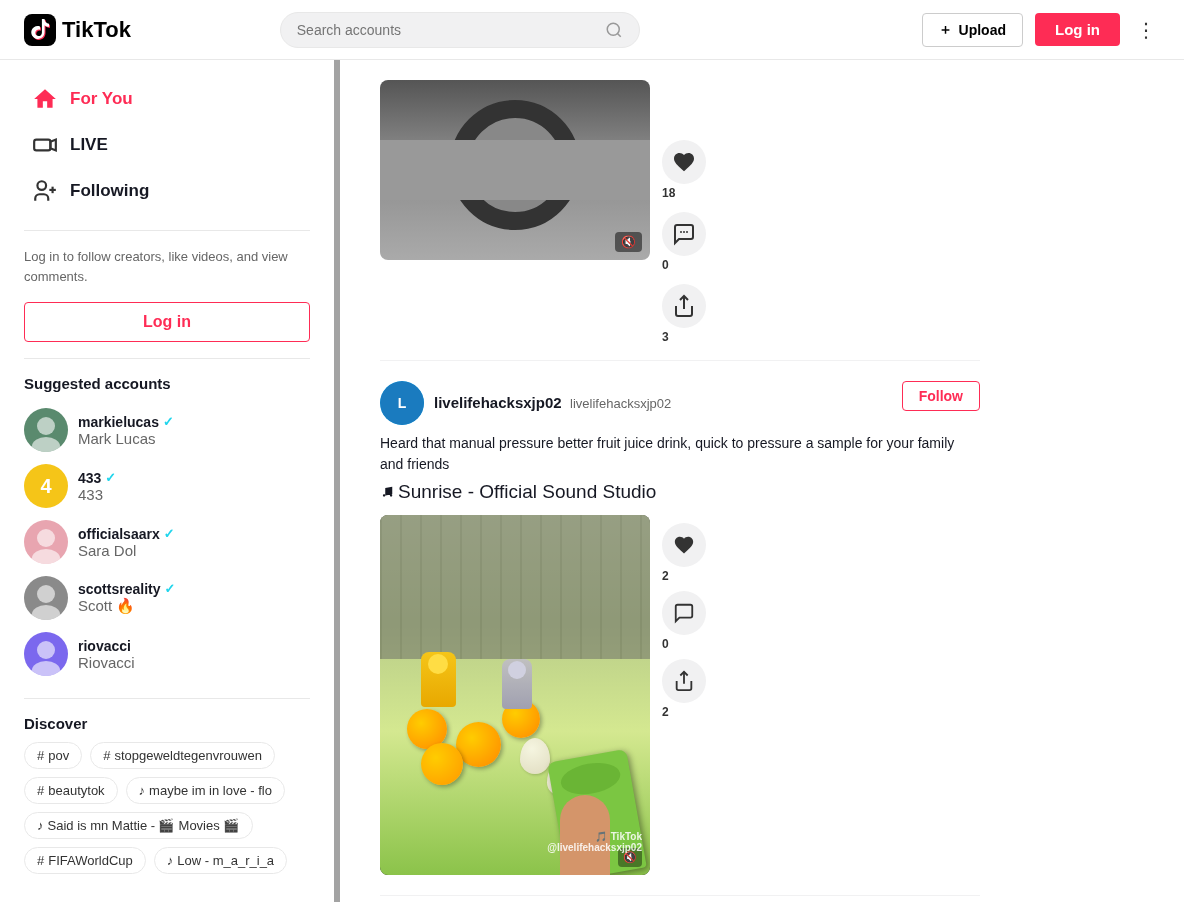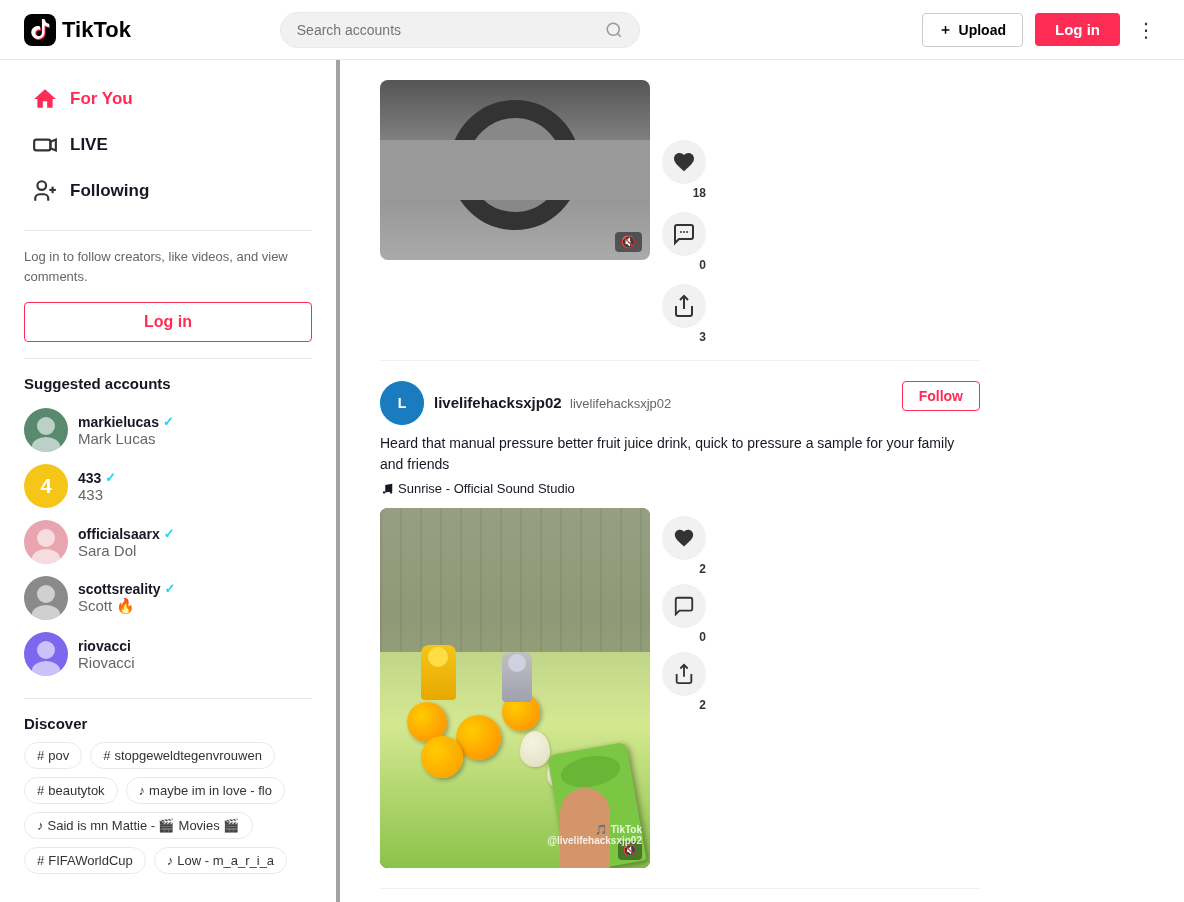--- a/index.html
+++ b/index.html
@@ -36,21 +36,21 @@
       padding: 8px 20px; font-size: 15px; font-weight: 600; cursor: pointer;
     }
     .more-btn { background: none; border: none; cursor: pointer; font-size: 20px; color: #333; padding: 4px; }
 
     
     .layout { display: flex; padding-top: 60px; }
 
     
     .sidebar {
       width: 340px; flex-shrink: 0; padding: 16px 24px;
-      border-right: 4px solid #a3a3a3; height: calc(100vh - 60px);
+      border-right: 6px solid #a3a3a3; height: calc(100vh - 60px);
       overflow-y: auto; position: fixed; top: 60px;
     }
     .nav-item {
       display: flex; align-items: center; gap: 12px;
       padding: 10px 8px; border-radius: 8px; cursor: pointer;
       font-size: 17px; font-weight: 600; color: #161823; text-decoration: none;
     }
     .nav-item.active { color: #fe2c55; }
     .nav-icon { width: 26px; height: 26px; flex-shrink: 0; }
     .nav-divider { height: 1px; background: #e8e8e8; margin: 16px 0; }
@@ -85,33 +85,33 @@
 
     
     .main-content { margin-left: 340px; flex: 1; max-width: 680px; padding: 20px 40px; }
 
     
     .video-card { display: flex; gap: 16px; padding: 20px 0; border-bottom: 1px solid #f1f1f2; }
     .video-user-avatar { width: 44px; height: 44px; border-radius: 50%; overflow: hidden; background: #ccc; flex-shrink: 0; }
     .video-user-name { font-size: 15px; font-weight: 700; color: #161823; }
     .video-user-handle { font-size: 13px; color: #666; margin-left: 4px; font-weight: 400; }
     .video-description { font-size: 14px; color: #161823; line-height: 1.5; margin-bottom: 6px; }
-    .video-sound { display: flex; align-items: center; gap: 4px; font-size: 13px; color: #161823; }
+    .video-sound { display: flex; align-items: center; gap: 4px; font-size: 19px; color: #161823; }
     .follow-btn {
       border: 1px solid #fe2c55; color: #fe2c55; background: #fff;
       border-radius: 4px; padding: 6px 16px; font-size: 14px; font-weight: 600; cursor: pointer;
     }
 
     .video-thumbnail {
       width: 270px; height: 360px; border-radius: 8px; overflow: hidden;
       position: relative; flex-shrink: 0; background: #1a1a1a;
     }
 
     .video-actions { display: flex; flex-direction: column; align-items: center; gap: 8px; padding-top: 8px; }
-    .action-btn { display: flex; flex-direction: column; align-items: flex-end; gap: 2px; cursor: pointer; }
+    .action-btn { display: flex; flex-direction: column; align-items: flex-start; gap: 2px; cursor: pointer; }
     .action-circle {
       width: 44px; height: 44px; border-radius: 50%; background: #f1f1f2;
       display: flex; align-items: center; justify-content: center; font-size: 20px;
     }
     .action-count { font-size: 12px; color: #333; font-weight: 600; }
 
     
     .top-partial { display: flex; padding-bottom: 16px; border-bottom: 1px solid #f1f1f2; }
     .top-thumb { width: 270px; height: 180px; border-radius: 8px; overflow: hidden; background: #888; position: relative; flex-shrink: 0; }
     .av-yellow { background: #f5c518; }

